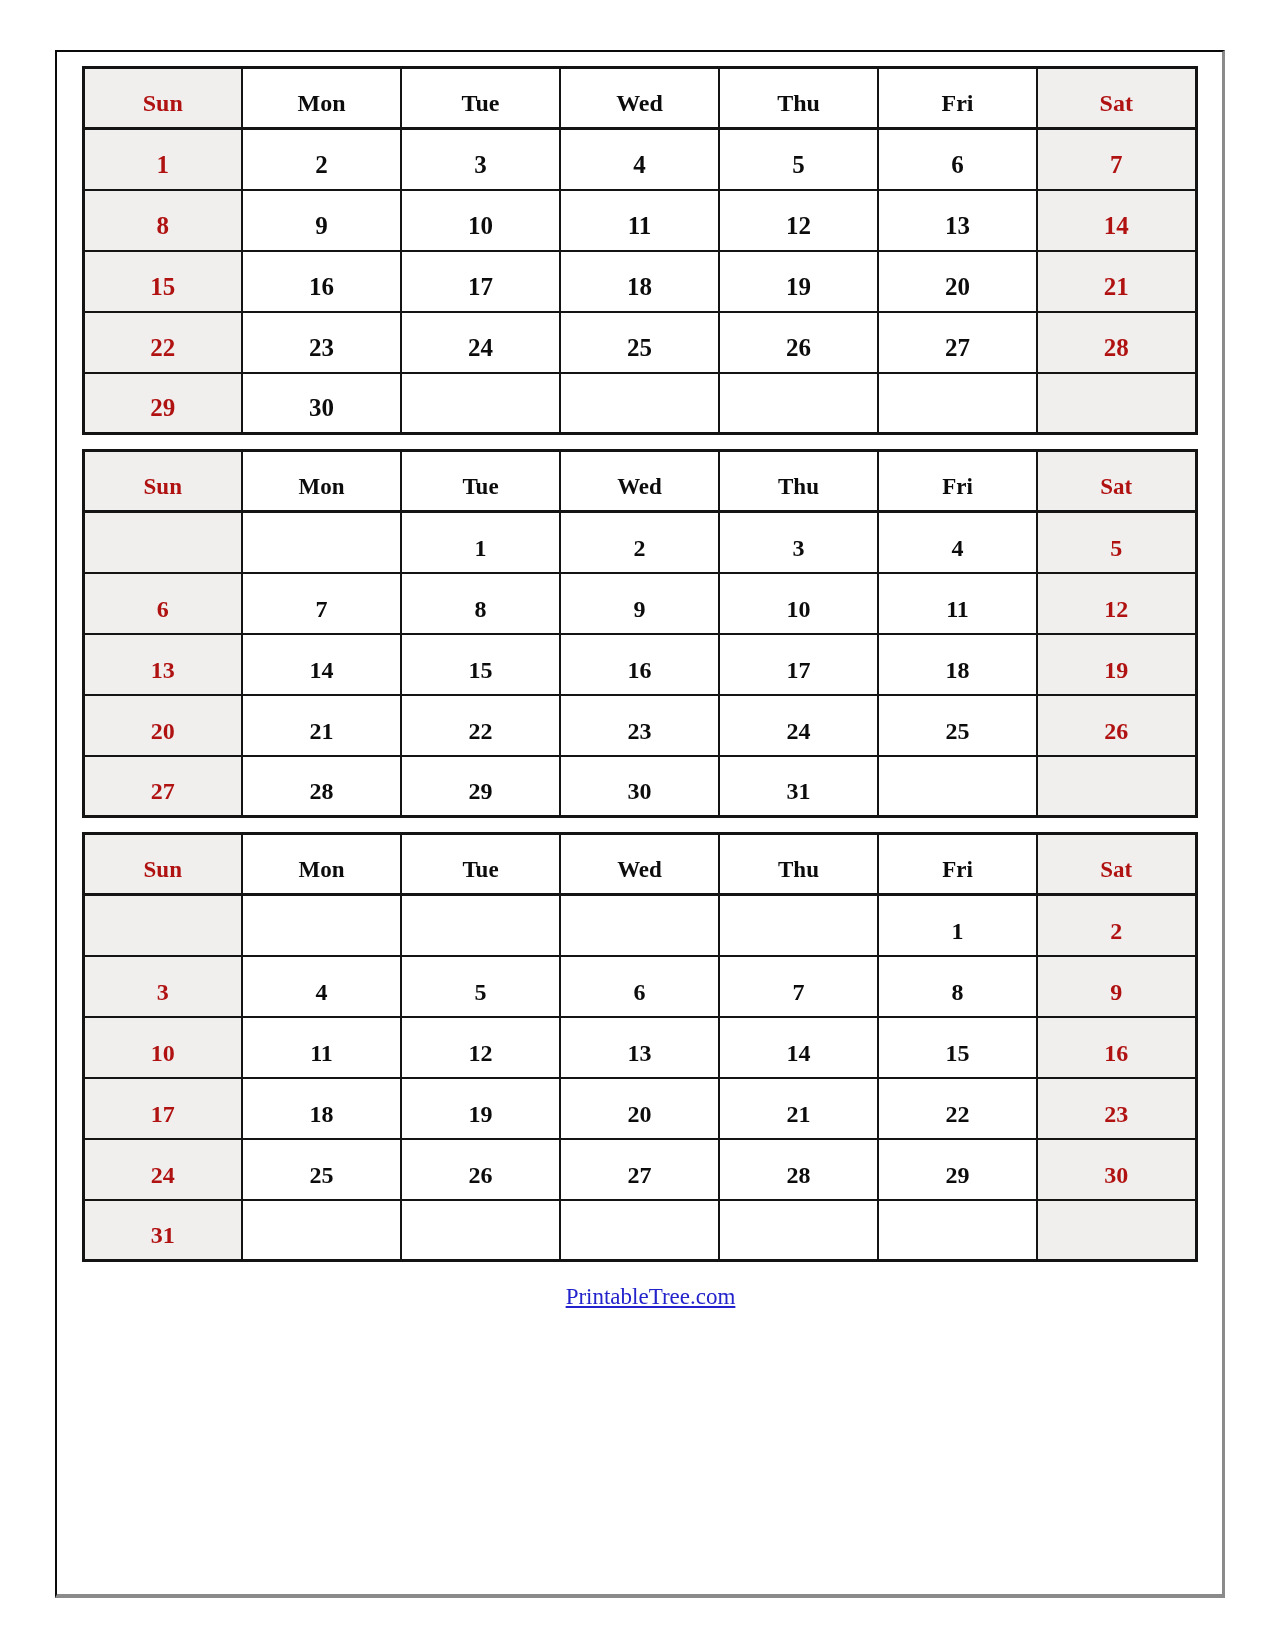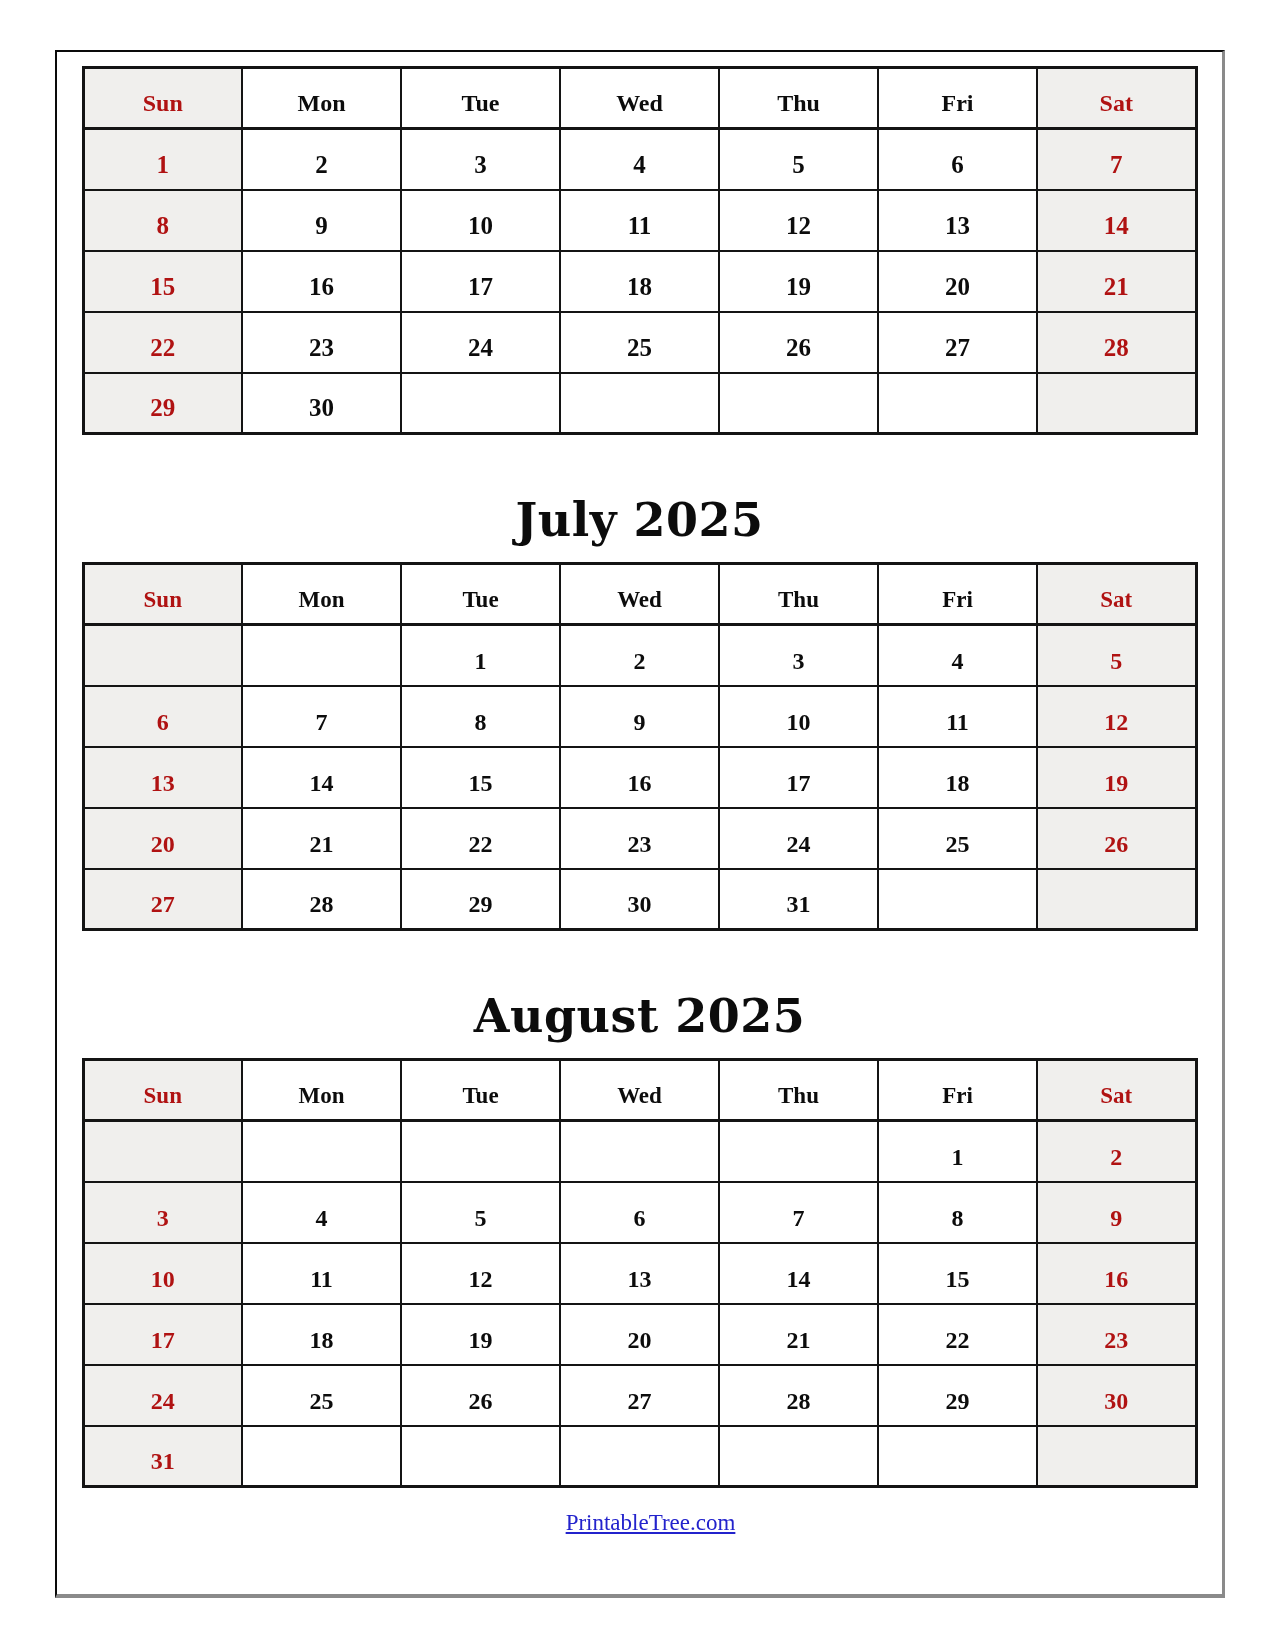--- a/index.html
+++ b/index.html
@@ -122,21 +122,20 @@
             <td></td>
             <td></td>
             <td></td>
             <td class="we"></td>
           </tr>
         </tbody>
       </table>
   </section>
 
   <section id="month-july">
-    <h2 class="month-title">July 2025</h2>
     <table class="cal narrow">
         <thead>
           <tr>
             <th class="we">Sun</th>
             <th>Mon</th>
             <th>Tue</th>
             <th>Wed</th>
             <th>Thu</th>
             <th>Fri</th>
             <th class="we">Sat</th>
@@ -186,21 +185,20 @@
             <td>30</td>
             <td>31</td>
             <td></td>
             <td class="we"></td>
           </tr>
         </tbody>
       </table>
   </section>
 
   <section id="month-august">
-    <h2 class="month-title">August 2025</h2>
     <table class="cal narrow">
         <thead>
           <tr>
             <th class="we">Sun</th>
             <th>Mon</th>
             <th>Tue</th>
             <th>Wed</th>
             <th>Thu</th>
             <th>Fri</th>
             <th class="we">Sat</th>

